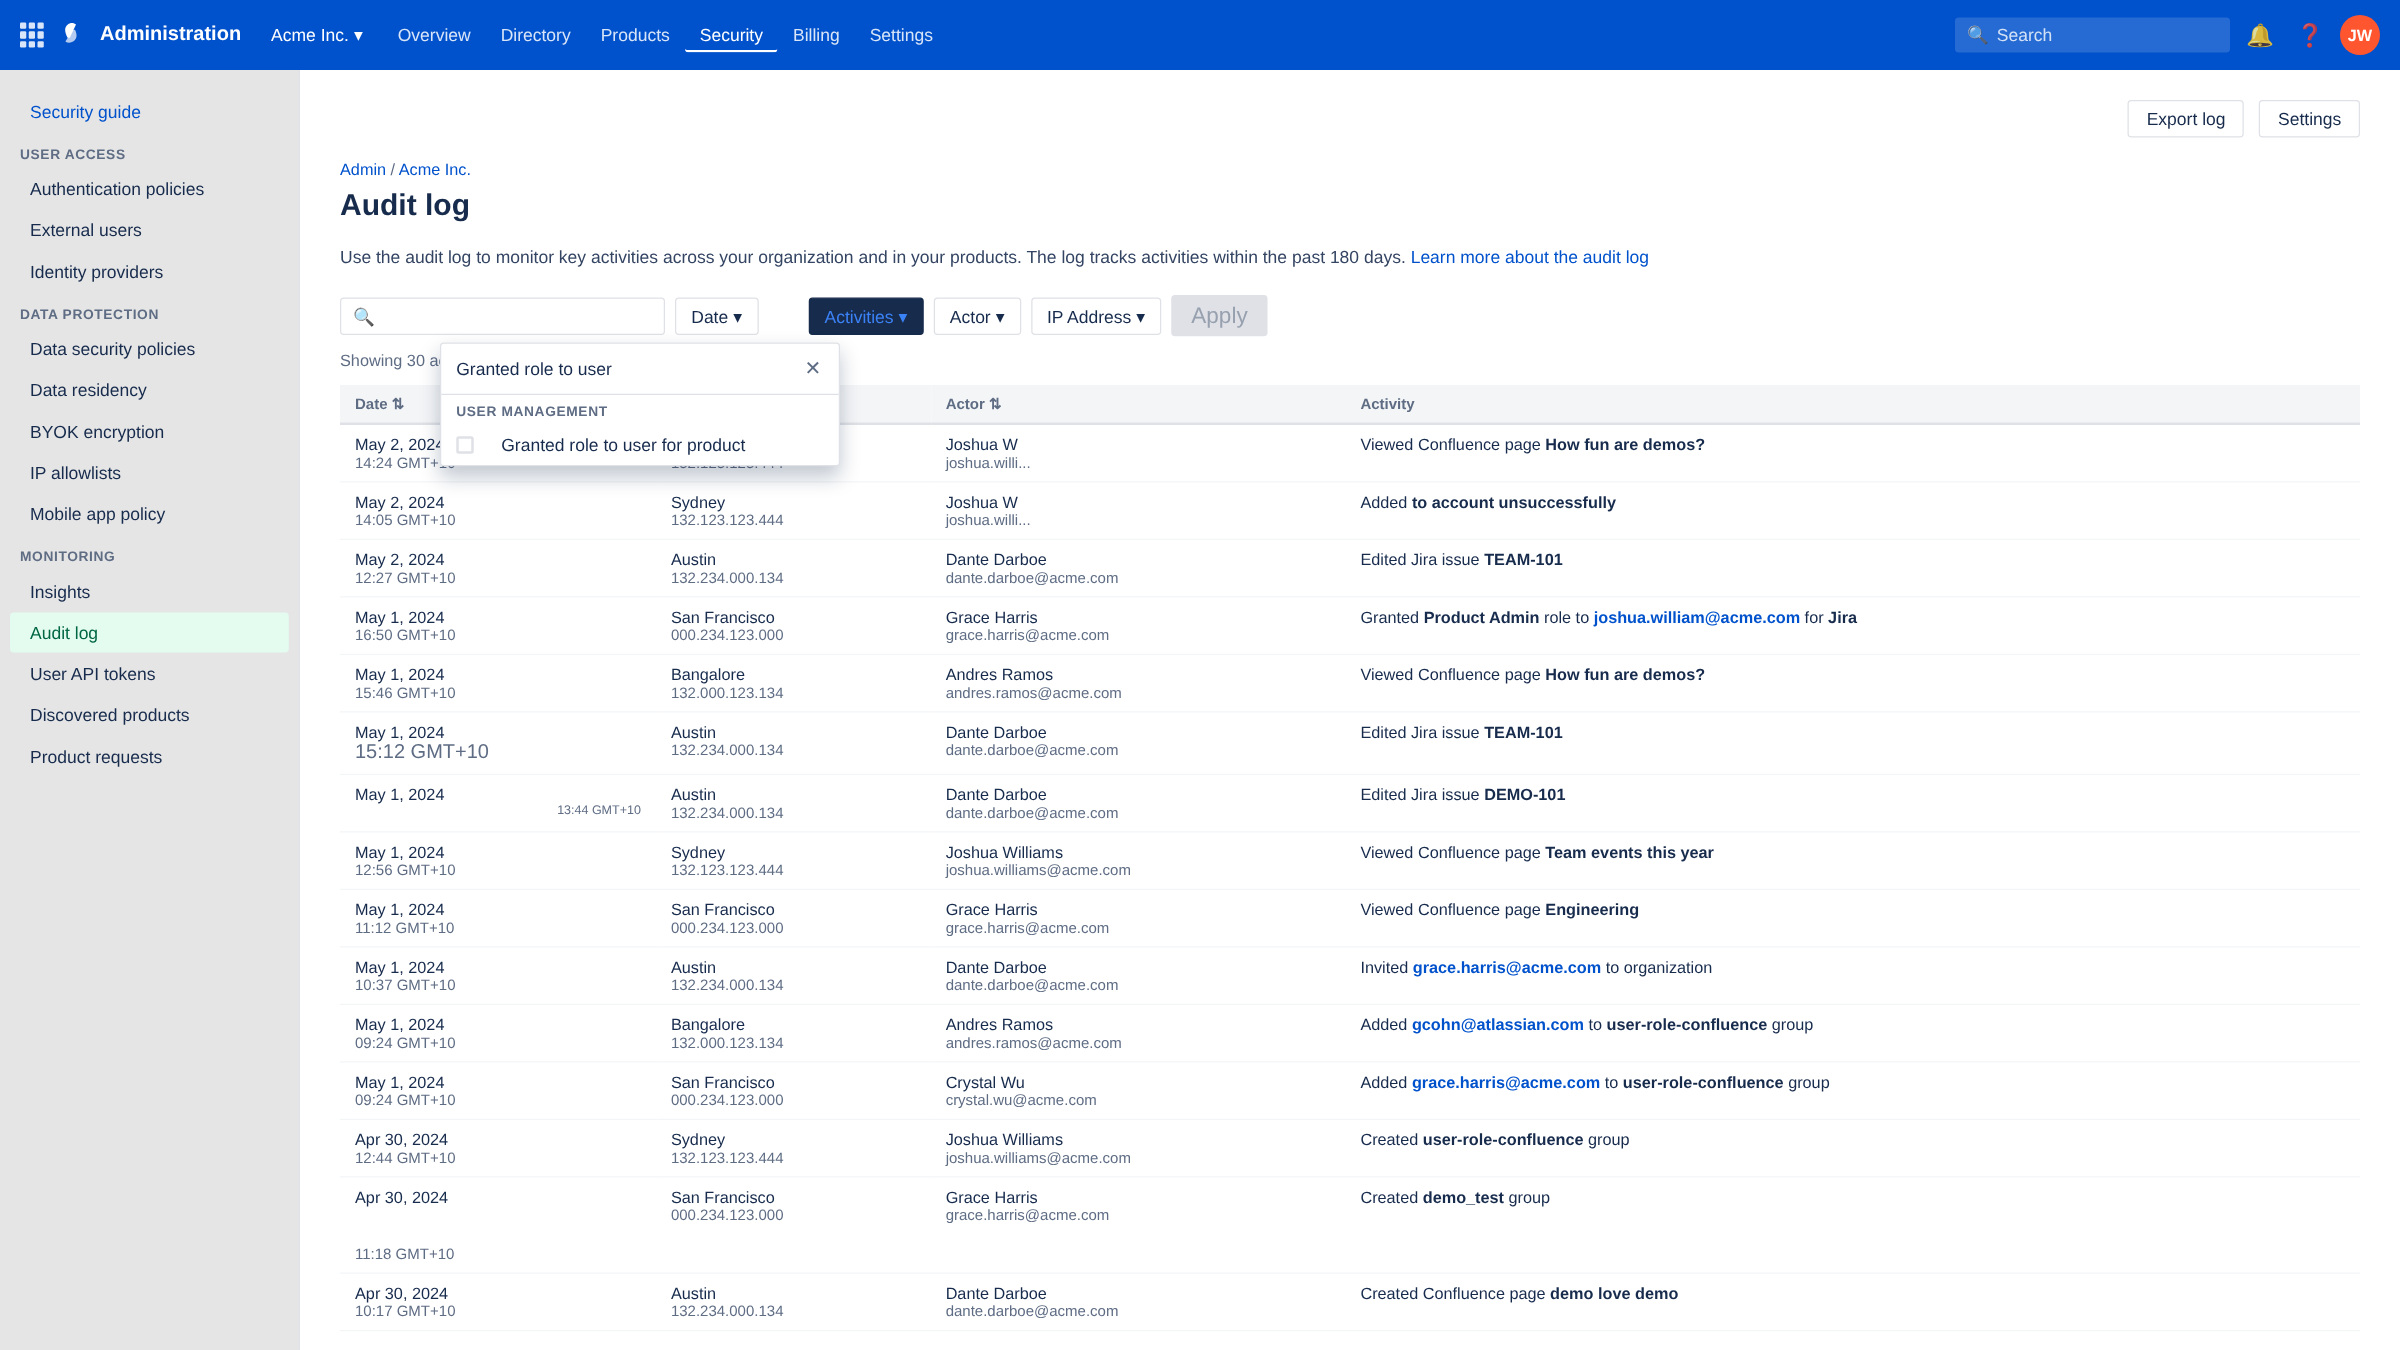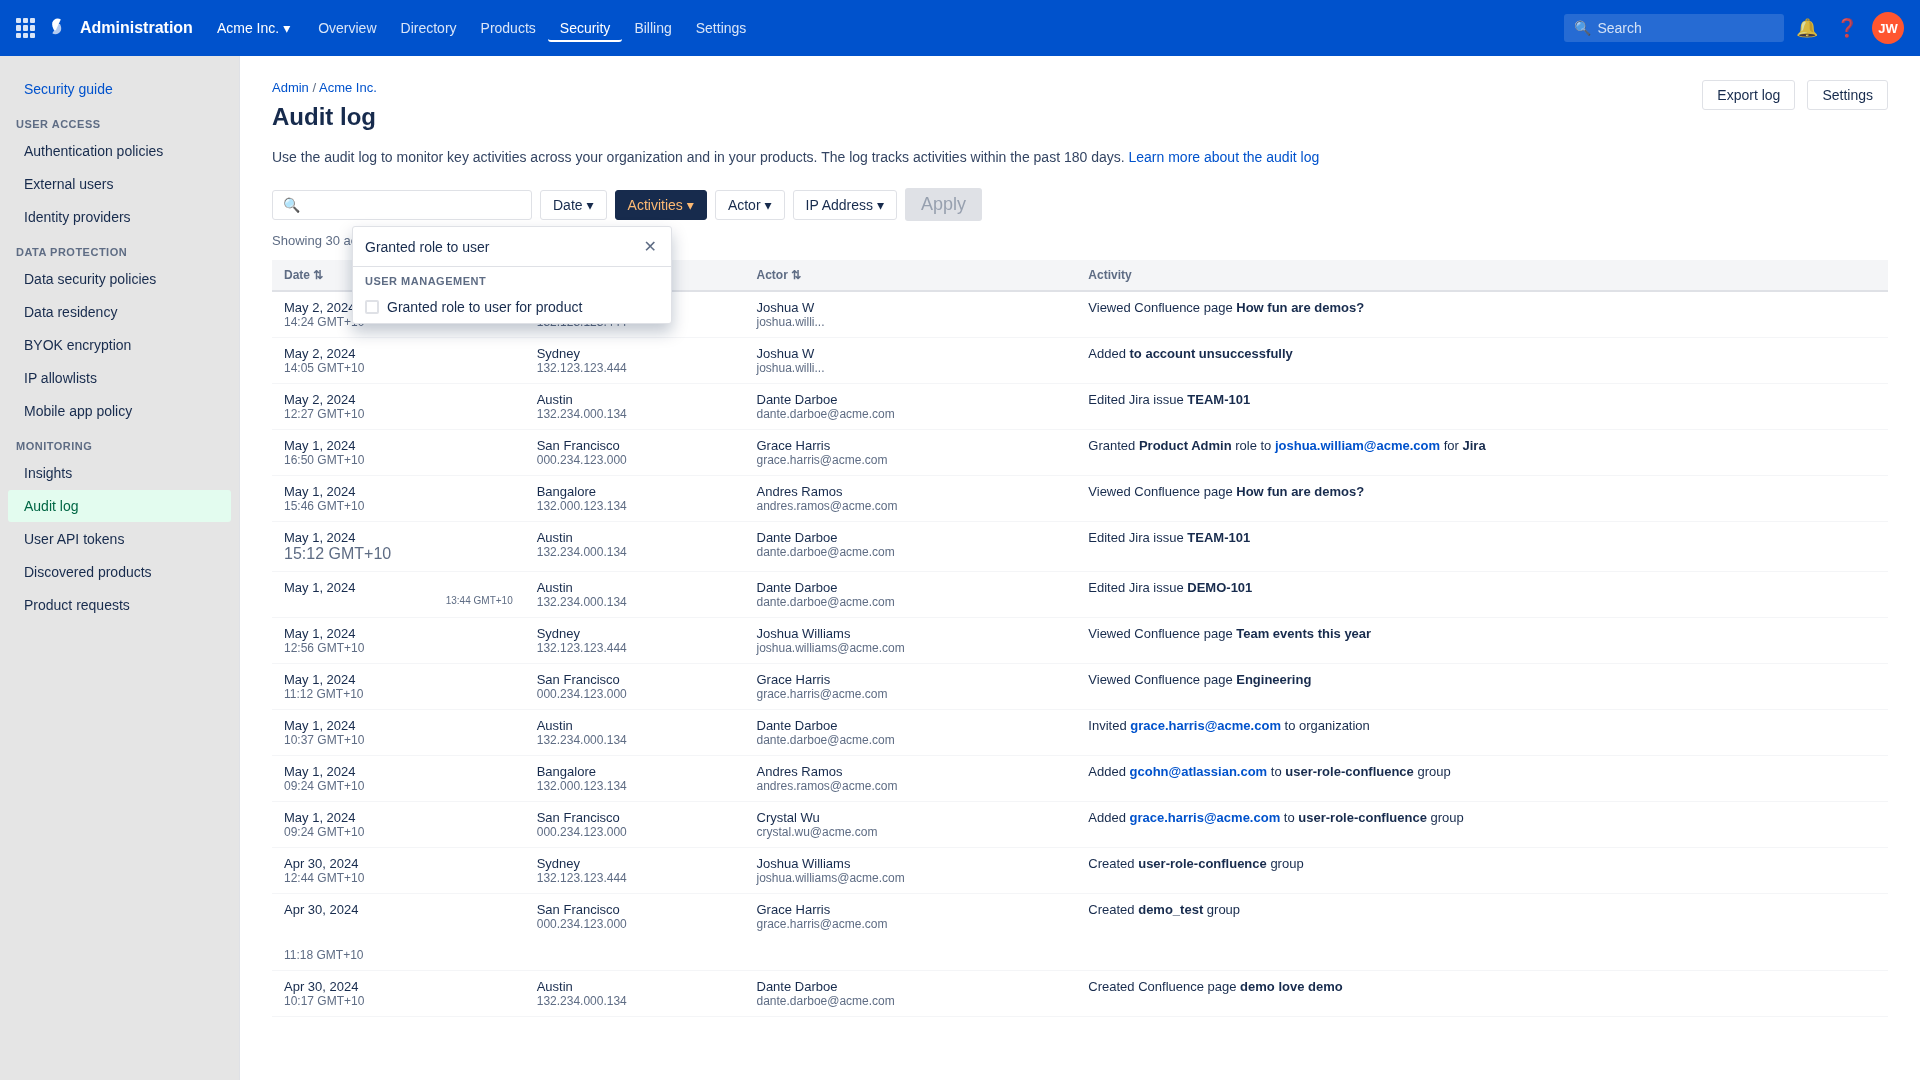--- a/index.html
+++ b/index.html
@@ -29,32 +29,32 @@
 
     
     .sidebar { width: 240px; min-width: 240px; background: #e5e5e5; border-right: 1px solid #DFE1E6; padding: 16px 0; overflow-y: auto; }
     .sidebar-item { padding: 8px 16px; cursor: pointer; font-size: 14px; color: #172B4D; border-radius: 3px; margin: 1px 8px; }
     .sidebar-item.active { background: #E3FCEF; color: #006644; font-weight: 500; }
     .sidebar-section { padding: 12px 16px 4px; font-size: 11px; font-weight: 700; color: #5E6C84; text-transform: uppercase; letter-spacing: 0.5px; }
     .sidebar-link { padding: 8px 16px; cursor: pointer; font-size: 14px; color: #0052CC; border-radius: 3px; margin: 1px 8px; }
 
     
     .main { flex: 1; padding: 24px 32px; background: #fff; }
-    .breadcrumb { font-size: 13px; color: #5E6C84; margin-bottom: 8px; }
+    .breadcrumb { font-size: 13px; color: #5E6C84; margin-bottom: 8px; margin-top: 48px; }
     .breadcrumb a { color: #0052CC; text-decoration: none; }
     .page-title { font-size: 24px; font-weight: 600; color: #172B4D; margin-bottom: 8px; }
     .page-desc { font-size: 14px; color: #344563; margin-bottom: 20px; line-height: 1.5; }
     .page-desc a { color: #0052CC; text-decoration: none; }
 
     
     .filter-bar { display: flex; align-items: center; gap: 8px; margin-bottom: 12px; flex-wrap: wrap; }
     .filter-search { display: flex; align-items: center; border: 1px solid #DFE1E6; border-radius: 3px; padding: 6px 10px; gap: 6px; width: 260px; background: #fff; }
     .filter-search input { border: none; outline: none; font-size: 14px; color: #172B4D; width: 100%; }
     .filter-btn { display: flex; align-items: center; gap: 4px; padding: 6px 12px; border: 1px solid #DFE1E6; border-radius: 3px; background: #fff; cursor: pointer; font-size: 14px; color: #172B4D; }
-    .filter-btn.active { background: #172B4D; color: #fdba74; border-color: #172B4D; }
+    .filter-btn.active { background: #172B4D; color: #3b82f6; border-color: #172B4D; margin-left: 32px; }
     .apply-btn { padding: 6px 16px; border: none; border-radius: 3px; background: #DFE1E6; color: #97A0AF; font-size: 18px; cursor: default; }
 
     
     .showing-label { font-size: 13px; color: #5E6C84; margin-bottom: 12px; display: flex; align-items: center; gap: 6px; }
 
     
     .audit-table { width: 100%; border-collapse: collapse; }
     .audit-table th { text-align: left; padding: 8px 12px; font-size: 12px; font-weight: 600; color: #5E6C84; border-bottom: 2px solid #DFE1E6; background: #F4F5F7; cursor: pointer; }
     .audit-table td { padding: 8px 12px; font-size: 13px; border-bottom: 1px solid #F4F5F7; vertical-align: top; }
     .actor-name { font-weight: 500; color: #172B4D; }
@@ -65,21 +65,21 @@
     .main-header { display: flex; justify-content: space-between; align-items: flex-start; margin-bottom: 8px; }
     .header-actions { display: flex; gap: 12px; }
     .header-btn { padding: 6px 14px; border: 1px solid #DFE1E6; border-radius: 3px; background: #fff; font-size: 14px; cursor: pointer; color: #172B4D; }
 
     
     .dropdown-overlay { position: absolute; z-index: 200; background: #fff; border: 1px solid #DFE1E6; border-radius: 3px; box-shadow: 0 8px 16px rgba(9,30,66,0.25); width: 320px; }
     .dropdown-search { display: flex; align-items: center; padding: 8px 12px; gap: 8px; border-bottom: 1px solid #DFE1E6; }
     .dropdown-search input { border: none; outline: none; font-size: 14px; width: 100%; color: #172B4D; }
     .dropdown-clear { color: #5E6C84; cursor: pointer; font-size: 16px; padding: 2px; }
     .dropdown-section-label { padding: 8px 12px 4px; font-size: 11px; font-weight: 700; color: #5E6C84; text-transform: uppercase; letter-spacing: 0.5px; }
-    .dropdown-item { display: flex; align-items: center; gap: 8px; padding: 8px 12px; cursor: pointer; font-size: 14px; }
+    .dropdown-item { display: flex; align-items: center; gap: 22px; padding: 8px 12px; cursor: pointer; font-size: 14px; }
     .dropdown-checkbox { width: 14px; height: 14px; border: 2px solid #DFE1E6; border-radius: 2px; flex-shrink: 0; }
     .dropdown-footer { padding: 8px 12px; text-align: right; font-size: 12px; color: #5E6C84; border-top: 1px solid #F4F5F7; }
 
     
     .filter-area { position: relative; }
     .dropdown-wrapper { position: absolute; top: 38px; left: 80px; z-index: 300; }
   </style>
 </head>
 <body>
 

